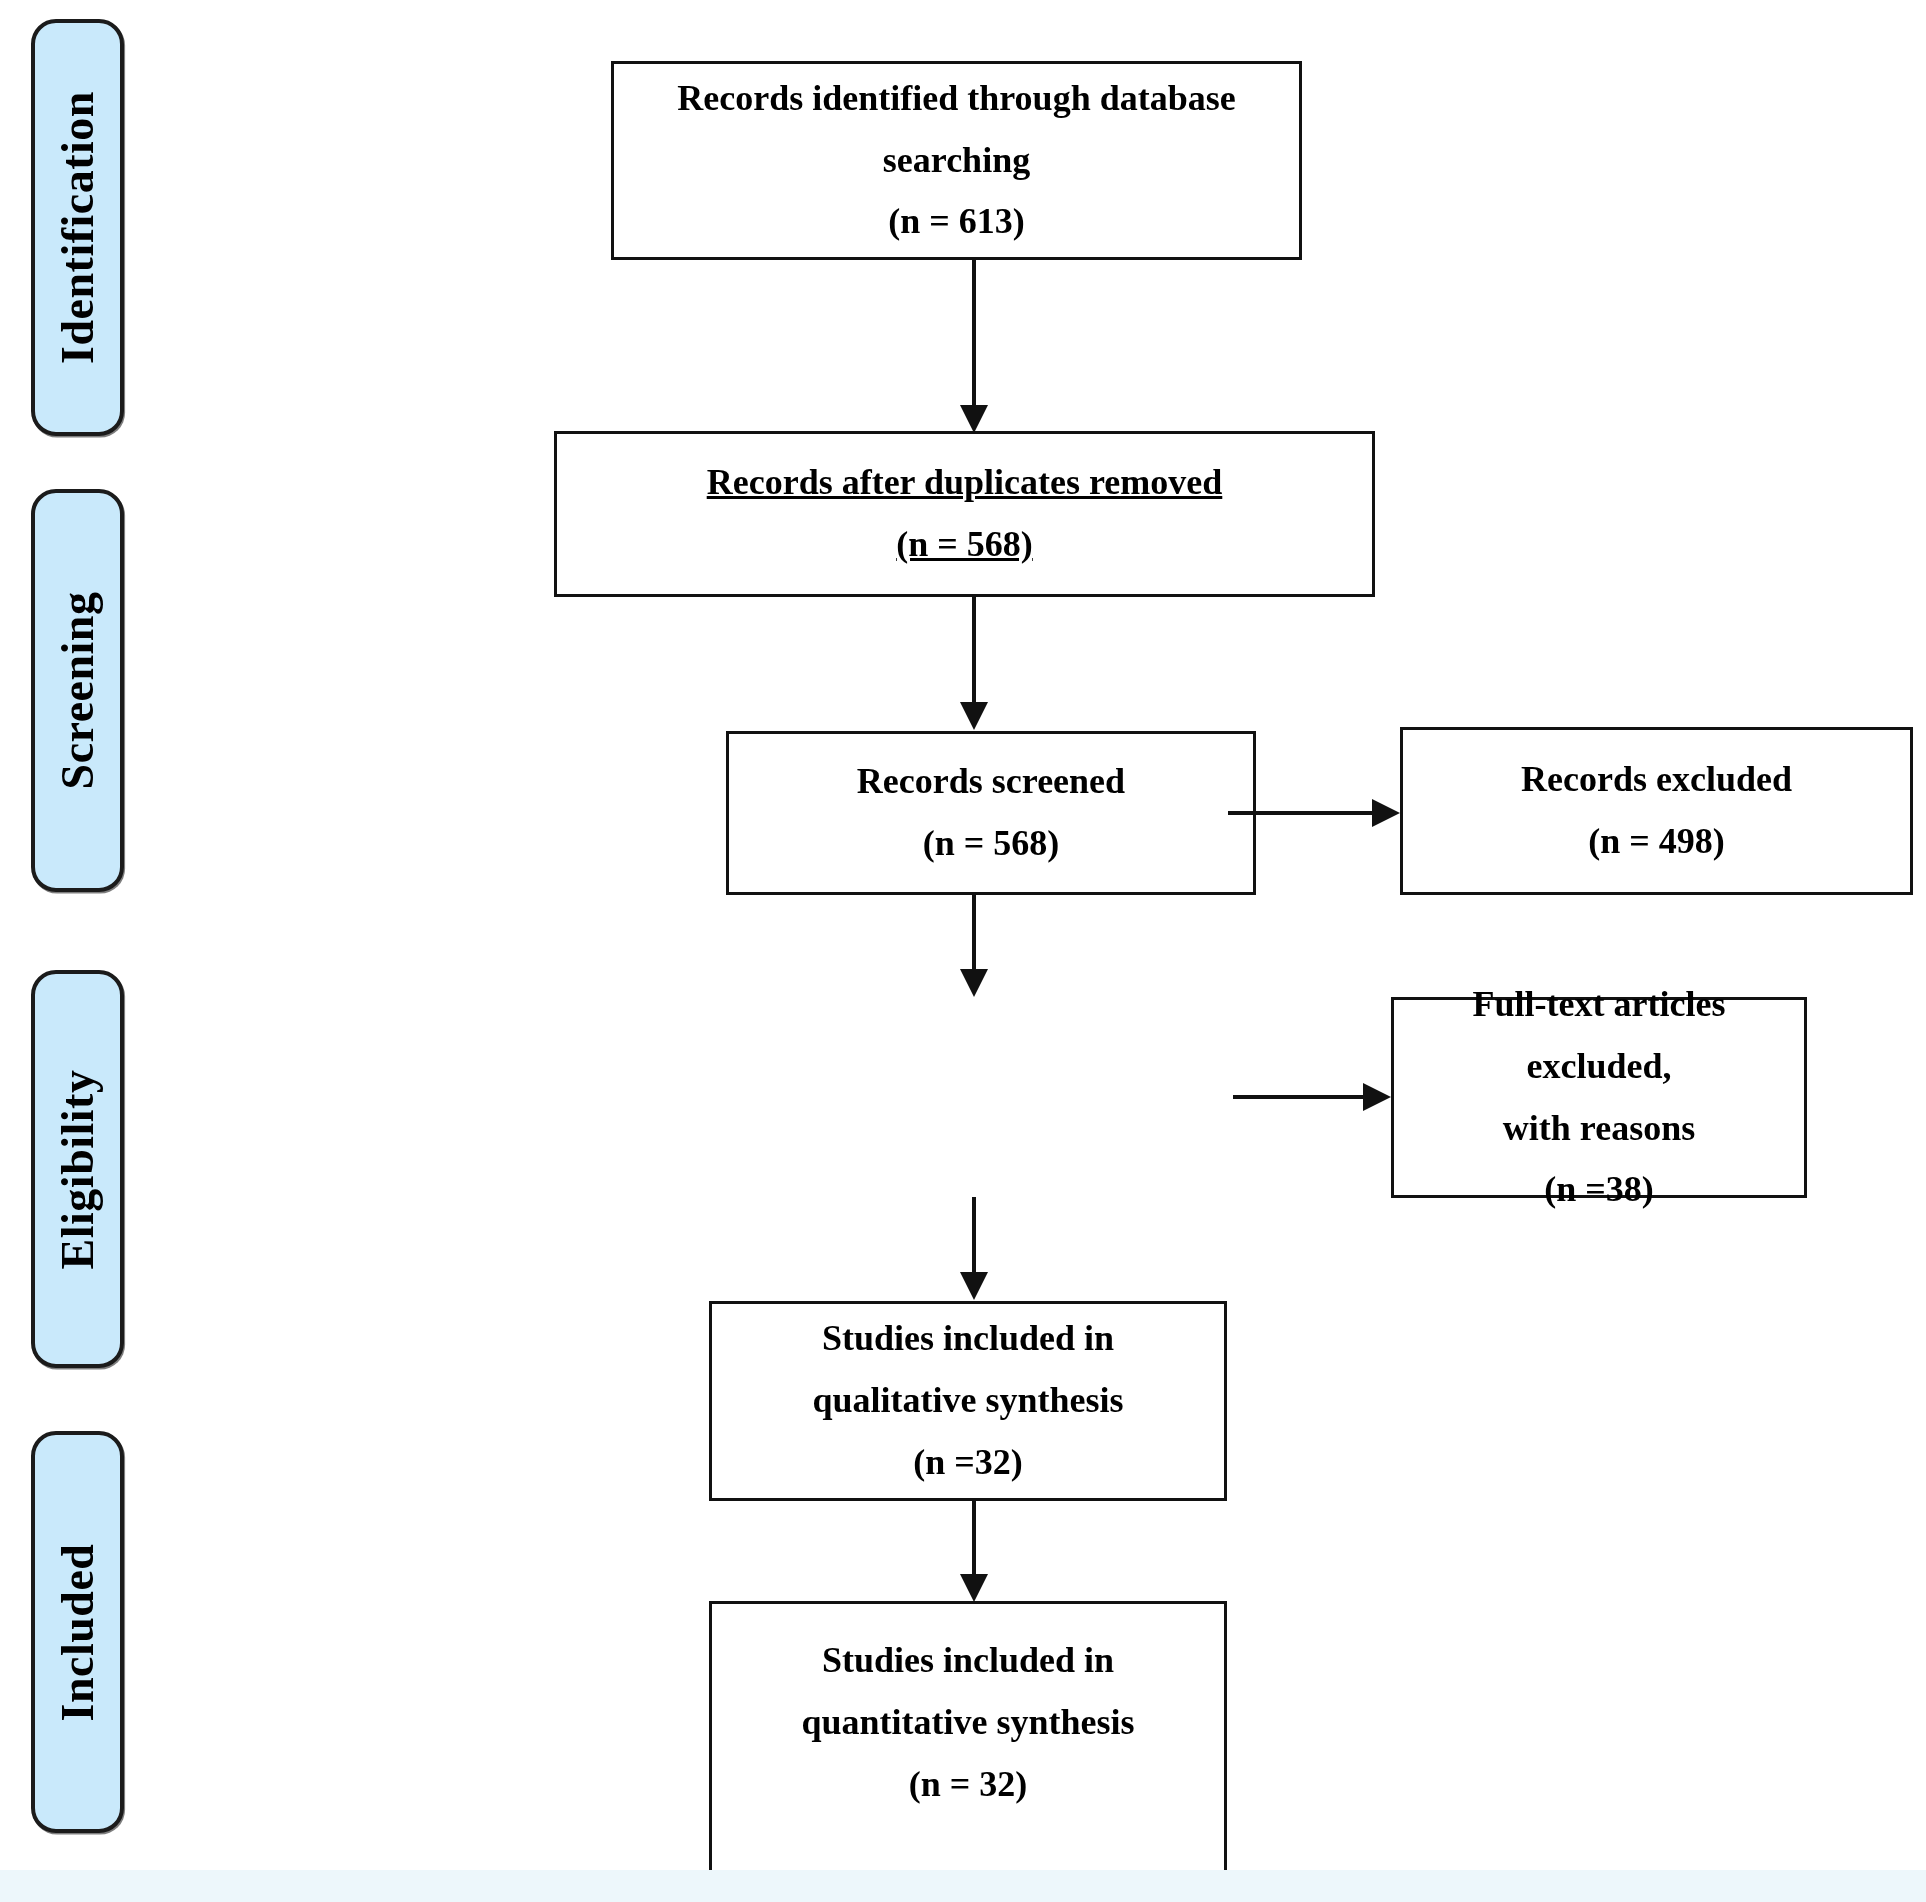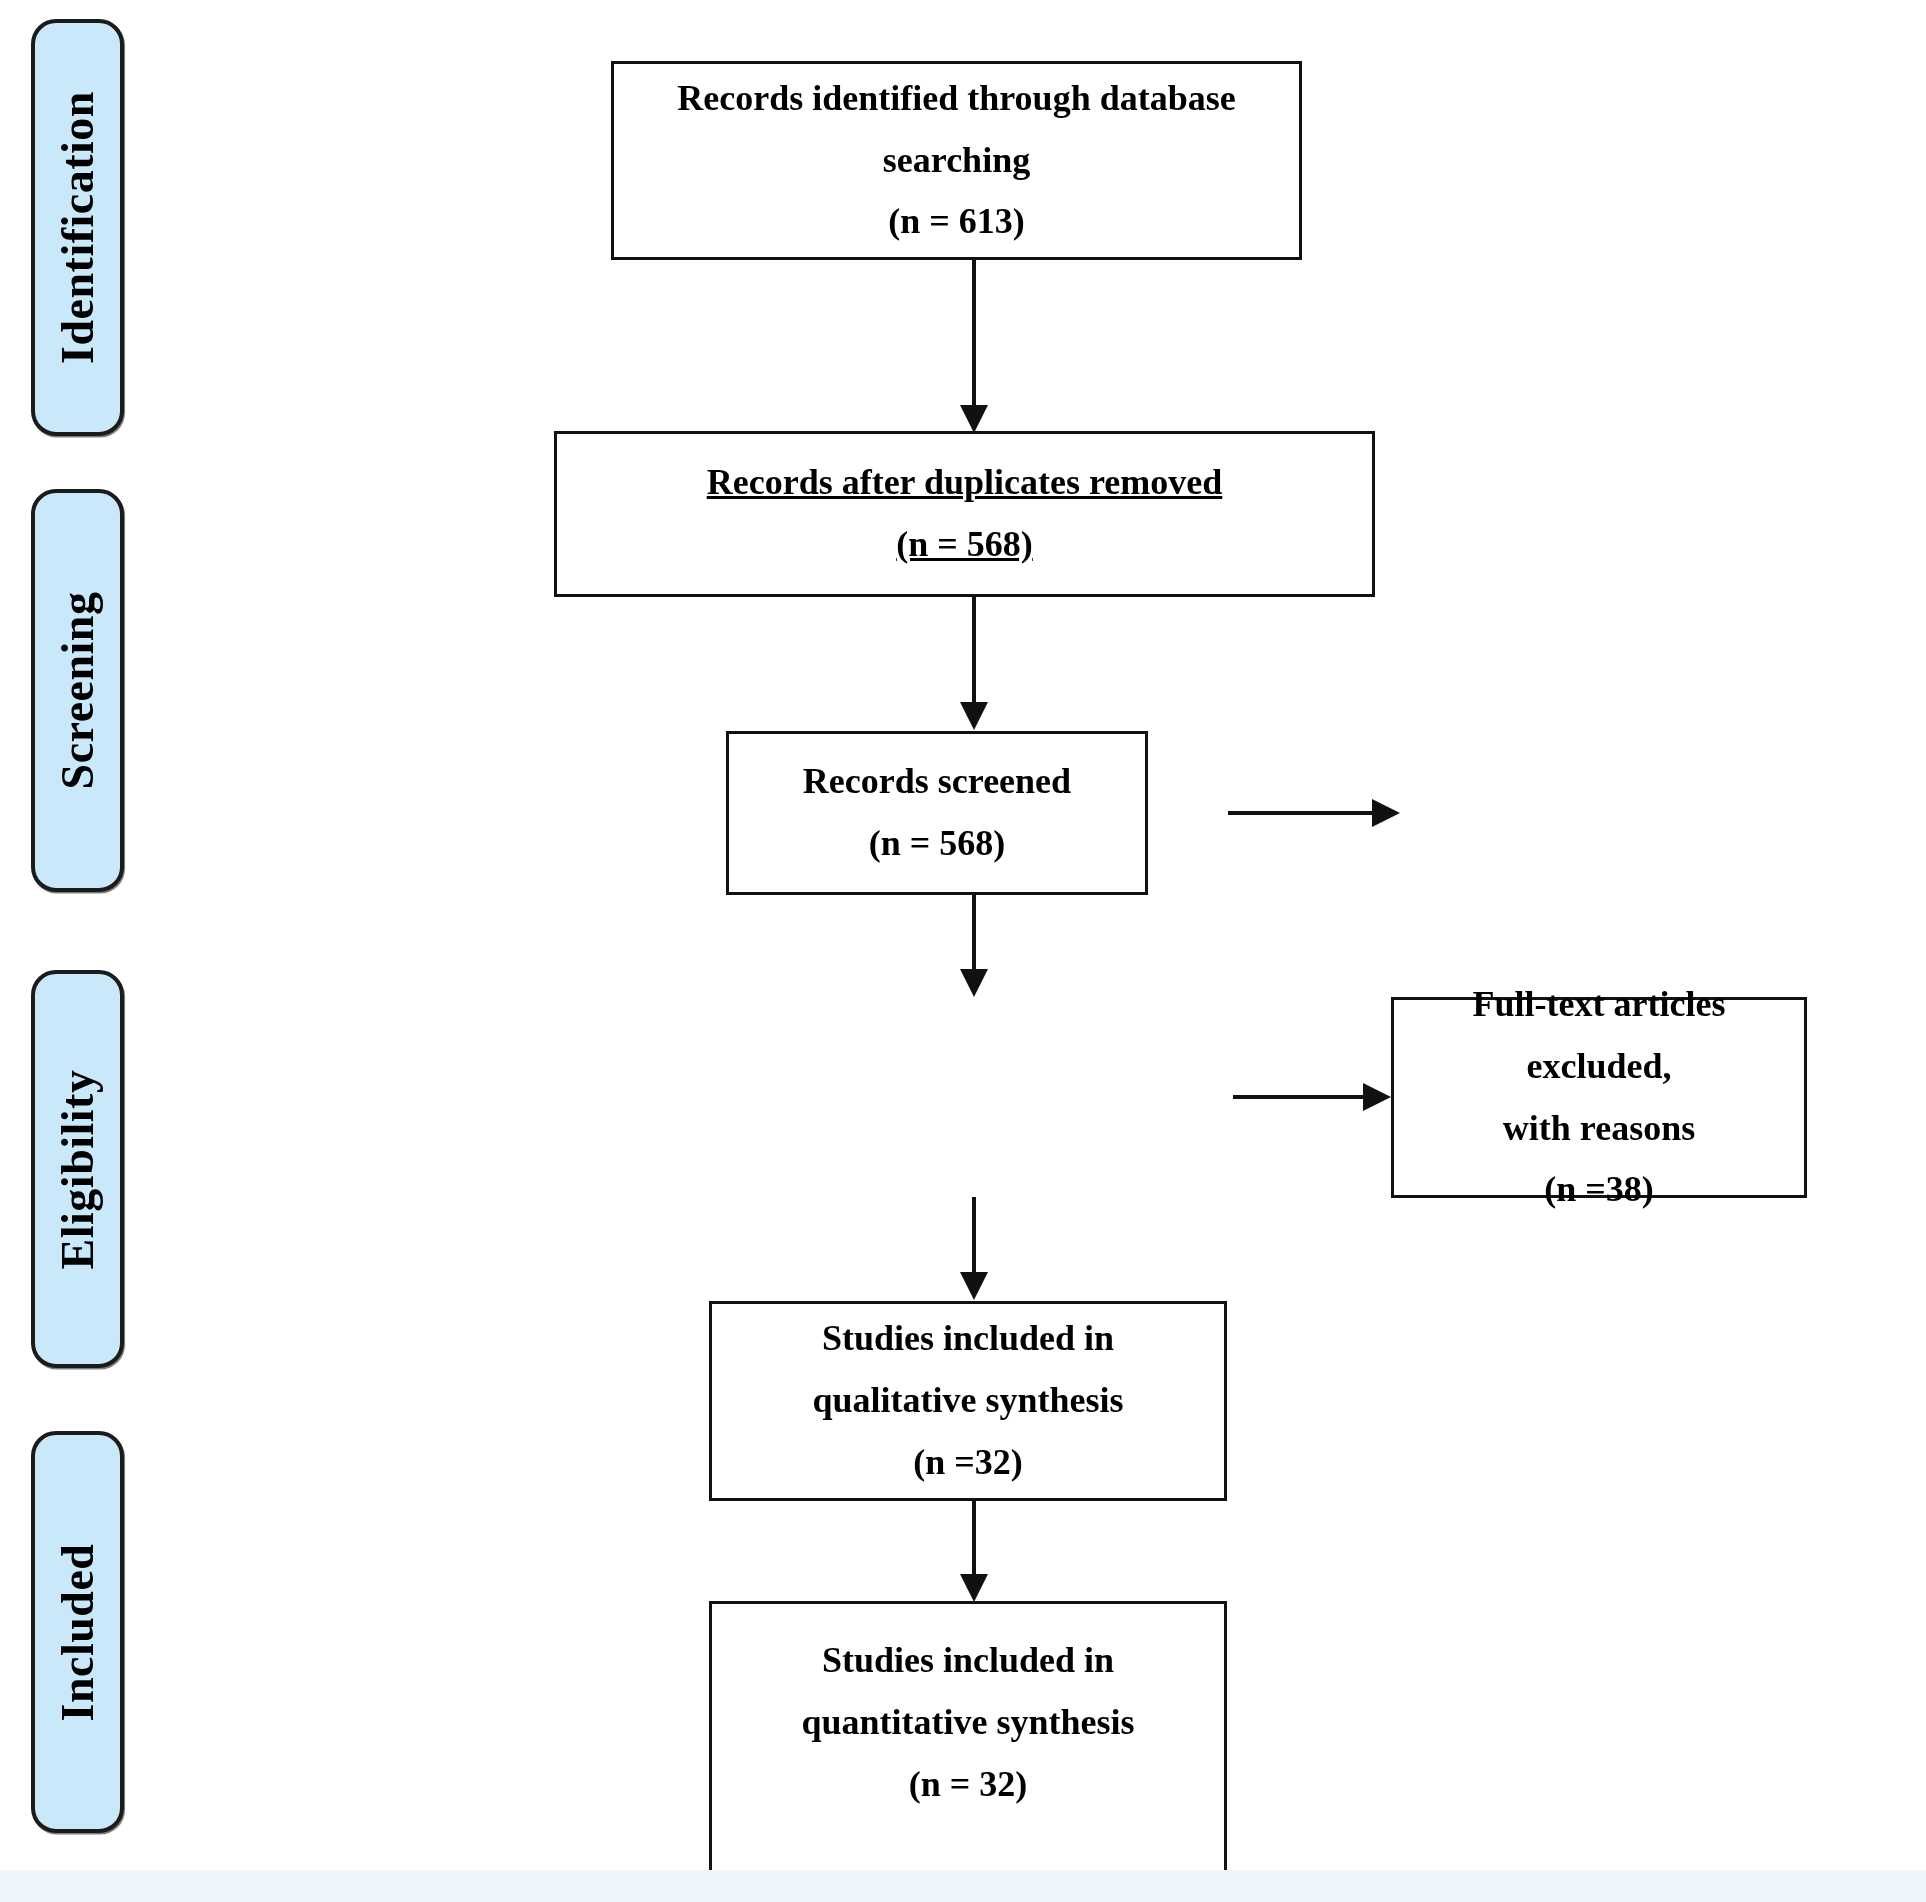--- a/index.html
+++ b/index.html
@@ -110,25 +110,29 @@
     <span class="txt">Records identified through database
 searching
 (n = 613)</span>
   </div>
 
   <div class="fbox" style="left:554px; top:431px; width:821px; height:166px;text-decoration:underline;">
     <span class="txt">Records after duplicates removed
 (n = 568)</span>
   </div>
 
-  <div class="fbox" style="left:726px; top:731px; width:422px; height:164px;">
+  <div class="fbox" style="left:726px; top:731px; width:530px; height:164px;">
     <span class="txt">Records screened
 (n = 568)</span>
   </div>
 
+  <div class="fbox" style="left:1400px; top:727px; width:513px; height:168px;">
+    <span class="txt">Records excluded
+(n = 498)</span>
+  </div>
 
 
   <div class="fbox" style="left:1391px; top:997px; width:416px; height:201px;">
     <span class="txt">Full-text articles excluded,
 with reasons
 (n =38)</span>
   </div>
 
   <div class="fbox" style="left:709px; top:1301px; width:518px; height:200px;">
     <span class="txt">Studies included in

